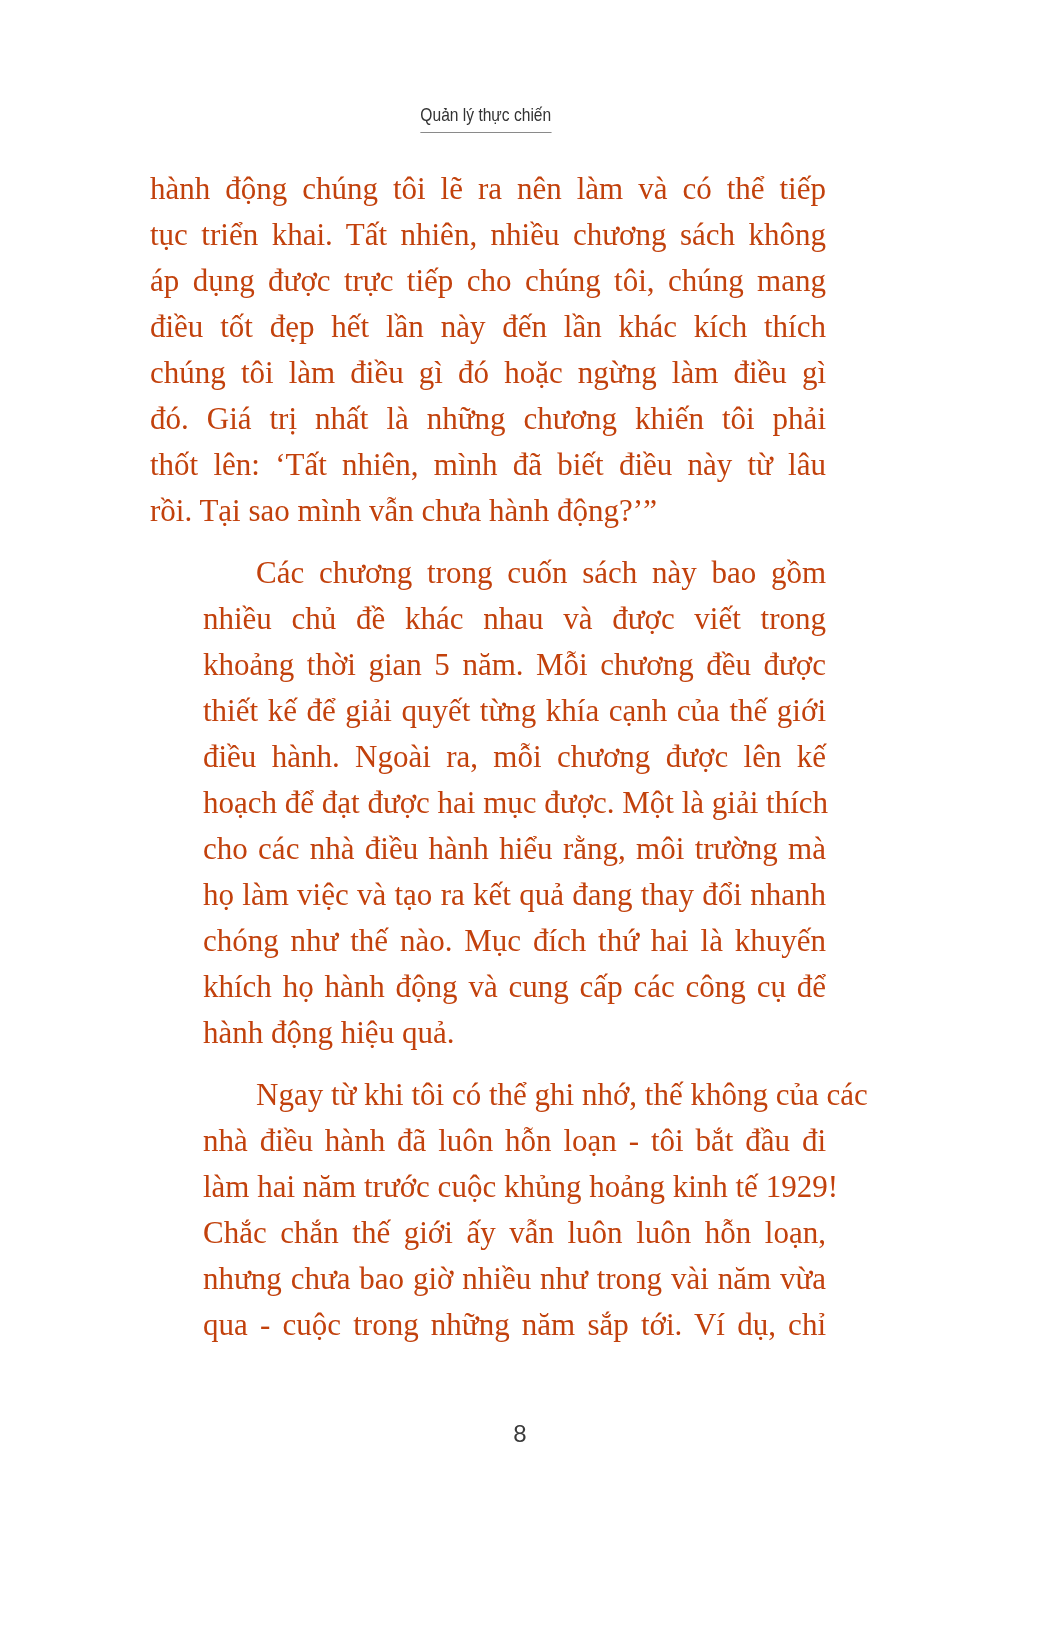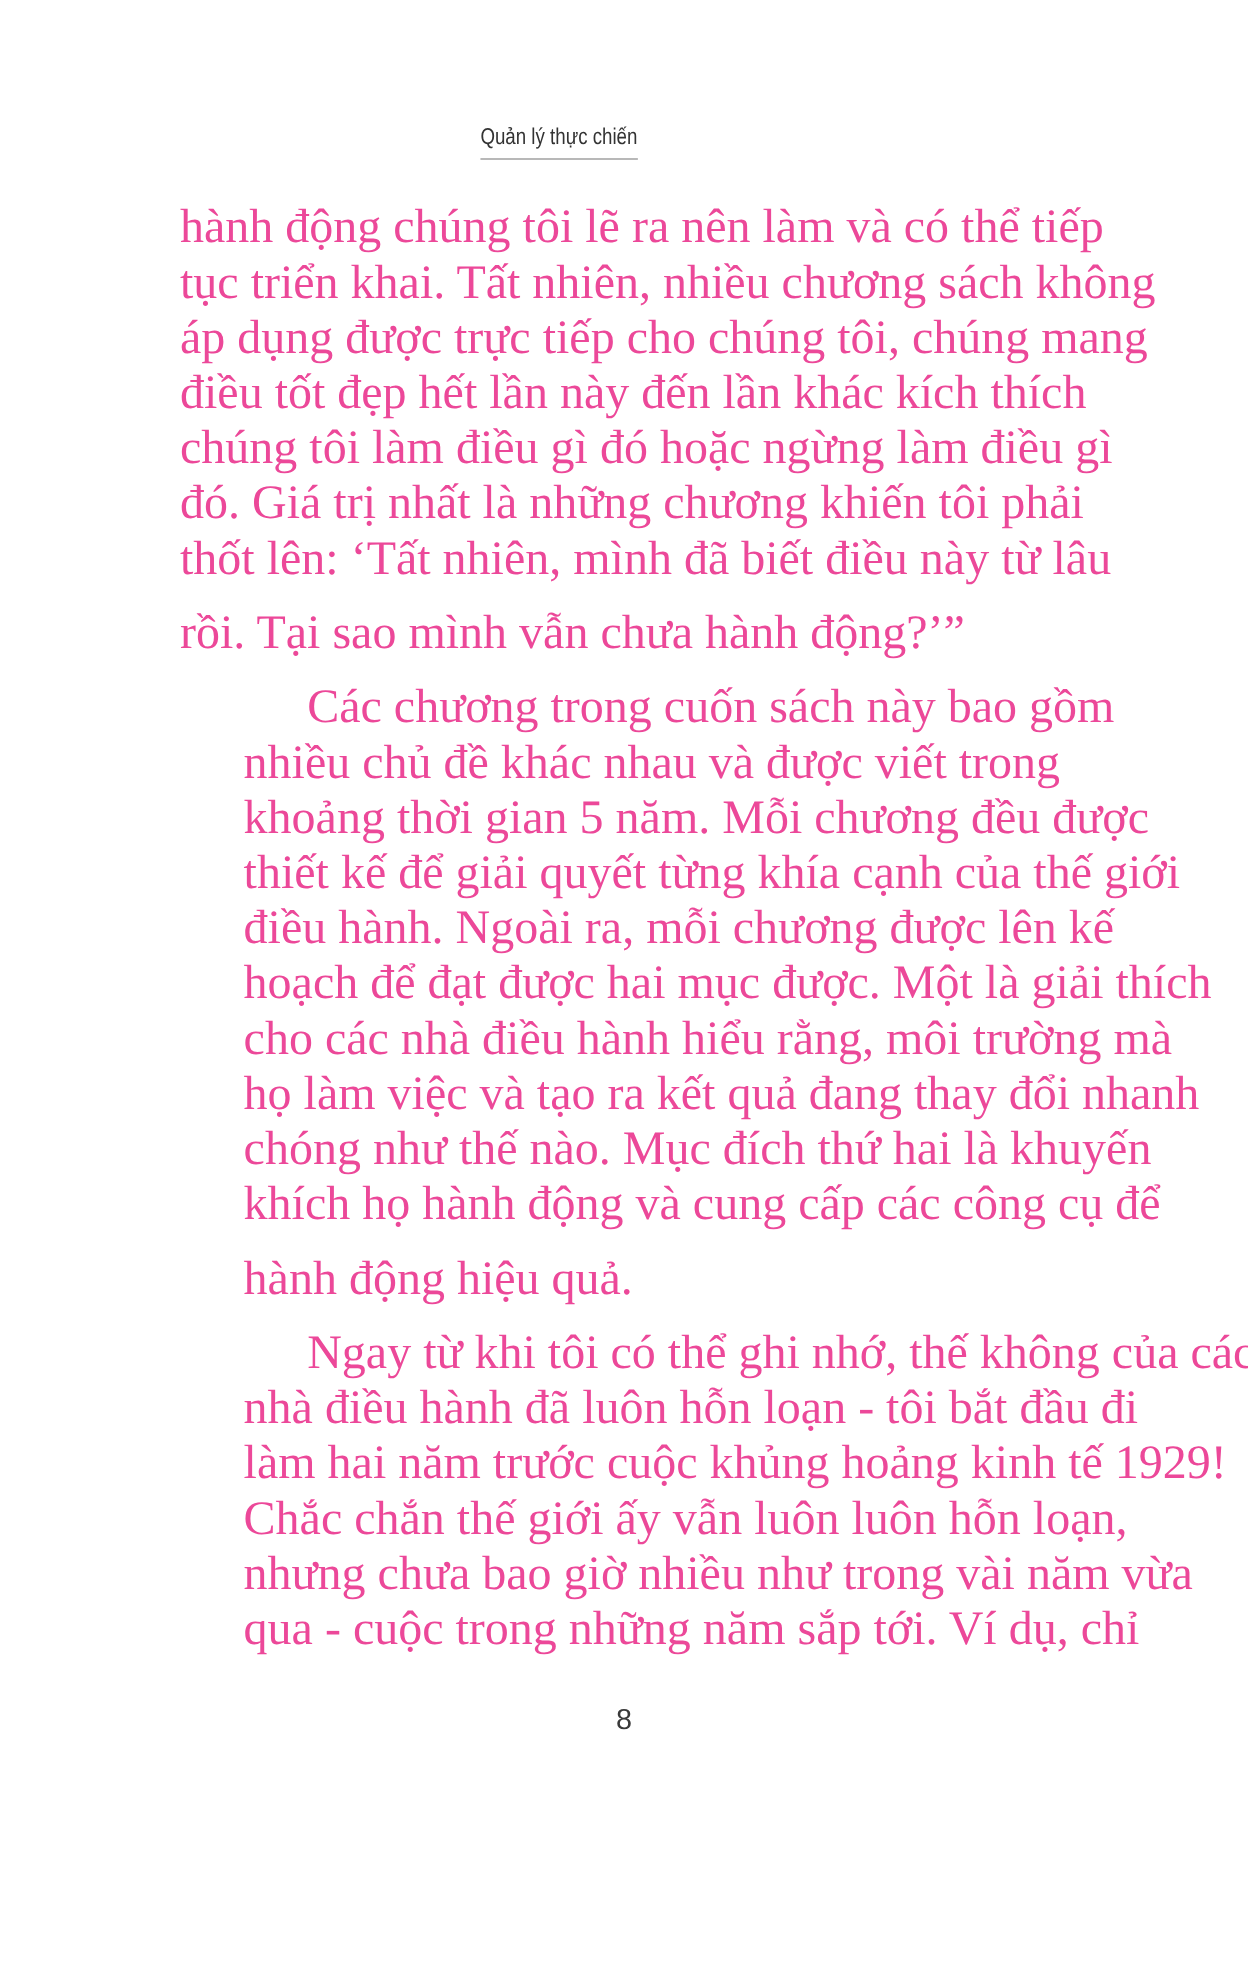--- a/index.html
+++ b/index.html
@@ -13,41 +13,42 @@
       position: relative;
       overflow: hidden;
       color: #231f20;
     }
     .running-header {
       position: absolute;
       top: 104px;
       left: 0;
       width: 932px;
       text-align: center;
+      padding-left: 20px;
     }
     .running-header .title {
       display: inline-block;
       font-family: "Liberation Sans", sans-serif;
       font-size: 19px;
       color: #333333;
       letter-spacing: 0px;
       transform: scaleX(0.82);
       padding-bottom: 6px;
       border-bottom: 1.5px solid #8a8a8a;
       line-height: 22px;
     }
     .text-block {
       position: absolute;
       top: 166px;
       left: 150px;
       width: 676px;
       font-family: "Liberation Serif", serif;
-      font-size: 40px;
+      font-size: 31px;
       line-height: 46px;
-      color: #ec4899;
+      color: #c2410c;
     }
     .para {
       margin: 0;
       text-align: justify;
       text-align-last: left;
     }
     .para + .para {
       margin-top: 16px;
     }
     .para.indent {
@@ -55,21 +56,20 @@
     }
     .line {
       display: block;
       text-align: justify;
       text-align-last: justify;
       white-space: nowrap;
       height: 46px;
     }
     .line.last {
       text-align-last: left;
-      margin-top: 16px;
     }
     .para.indent .line:first-child {
       padding-left: 53px;
     }
     .page-number {
       position: absolute;
       top: 1420px;
       left: 0;
       width: 1040px;
       text-align: center;

